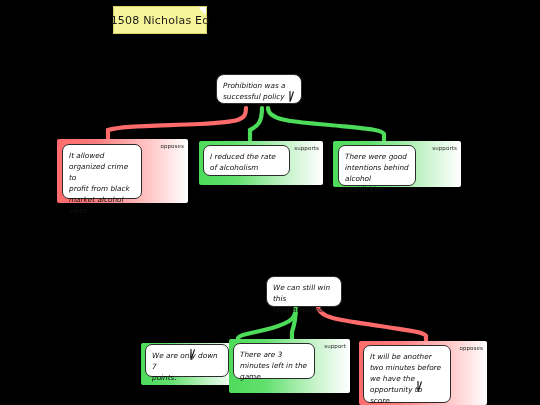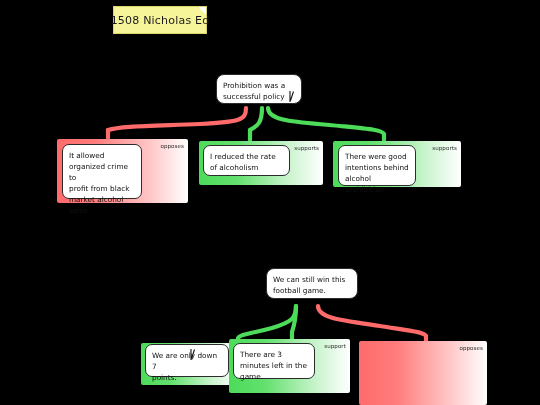--- a/index.html
+++ b/index.html
@@ -36,20 +36,21 @@
   }
 
   
   .box{
     position:absolute;background:#ffffff;border:1px solid #2b2b2b;
     border-radius:7px;box-sizing:border-box;padding:5px 6px;
   }
   .box .txt{
     font-size:7.3px;line-height:11px;color:#111;display:block;
     white-space:pre-line;
+    font-style:italic;
   }
   .root-box{border-radius:8px;}
 
   
   .caret{
     position:absolute;width:5px;height:10px;pointer-events:none;
   }
   .caret svg{display:block;}
 </style>
 </head>
@@ -107,21 +108,21 @@
 
   <div class="panel supports" style="left:333px;top:141px;width:128px;height:46px;">
     <span class="panel-label">supports</span>
   </div>
   <div class="box" style="left:338px;top:145px;width:78px;height:41px;">
     <span class="txt">There were good
 intentions behind
 alcohol prohibition</span>
   </div>
 
-  <div class="box root-box" style="left:266px;top:268px;width:92px;height:31px;">
+  <div class="box root-box" style="left:266px;top:276px;width:76px;height:31px;">
     <span class="txt">We can still win this
 football game.</span>
   </div>
 
   <div class="panel supports" style="left:141px;top:343px;width:97px;height:42px;">
     <span class="panel-label"></span>
   </div>
   <div class="box" style="left:145px;top:344px;width:84px;height:33px;">
     <span class="txt">We are only down 7
 points.</span>
@@ -137,14 +138,26 @@
   </div>
   <div class="box" style="left:233px;top:343px;width:82px;height:36px;">
     <span class="txt">There are 3
 minutes left in the
 game.</span>
   </div>
 
   <div class="panel opposes" style="left:359px;top:341px;width:128px;height:64px;">
     <span class="panel-label">opposes</span>
   </div>
+  <div class="box" style="left:363px;top:345px;width:88px;height:58px;">
+    <span class="txt">It will be another
+two minutes before
+we have the
+opportunity to
+score.</span>
+    <span class="caret" style="left:53px;top:35px;">
+      <svg width="6" height="11" viewBox="0 0 6 11">
+          <path d="M1 0 L1 11 M4.5 0.5 L1.5 9.5" stroke="#111" stroke-width="1.1" fill="none"></path>
+        </svg>
+    </span>
+  </div>
 
 </div>
 
 </body></html>

